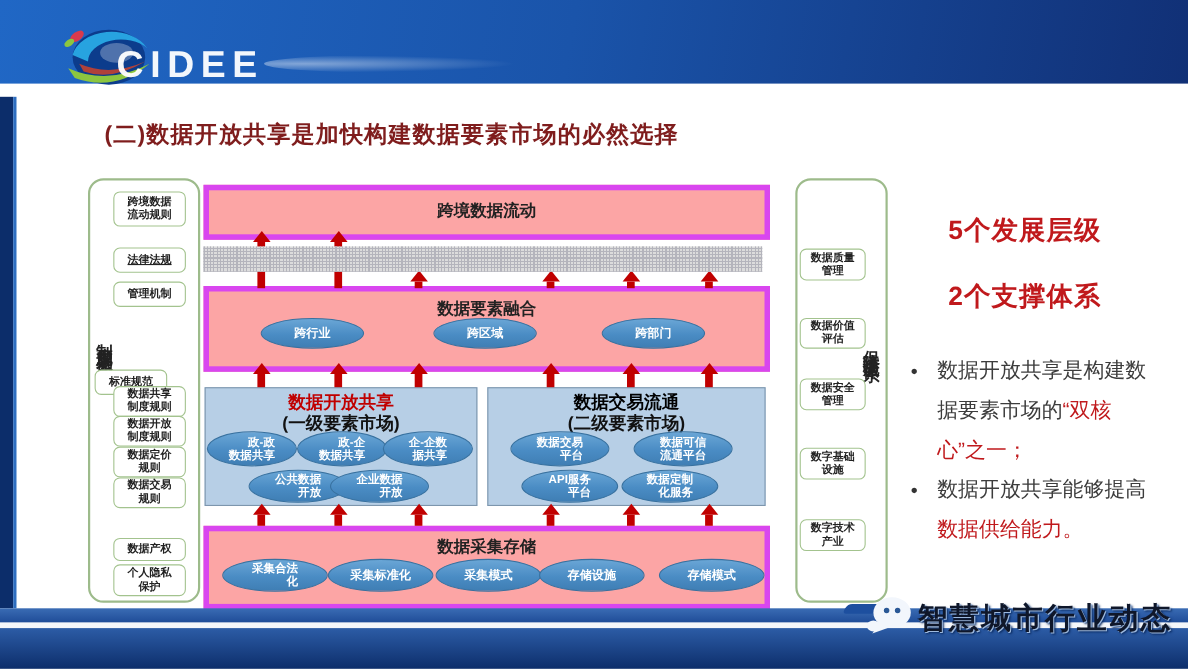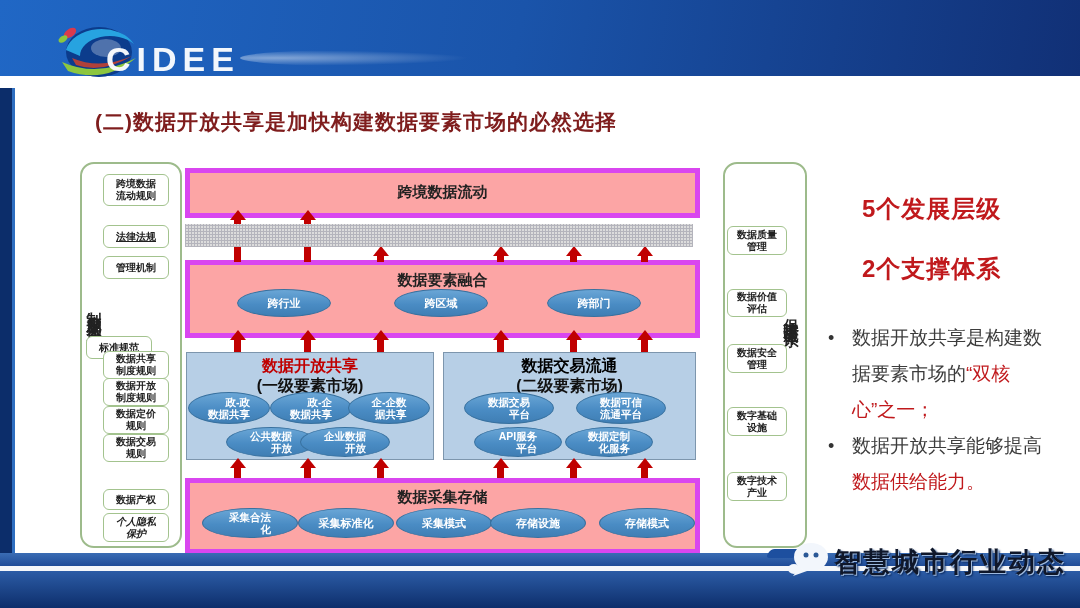--- a/index.html
+++ b/index.html
@@ -105,21 +105,21 @@
   <div class="item" style="left:86px;top:288px;width:64px;height:21px;margin-top:48px;">标准规范</div>
   <div class="item" style="left:103px;top:351px;width:64px;height:26px;">数据共享
 制度规则</div>
   <div class="item" style="left:103px;top:378px;width:64px;height:26px;">数据开放
 制度规则</div>
   <div class="item" style="left:103px;top:406px;width:64px;height:26px;">数据定价
 规则</div>
   <div class="item" style="left:103px;top:434px;width:64px;height:26px;">数据交易
 规则</div>
   <div class="item" style="left:103px;top:489px;width:64px;height:19px;">数据产权</div>
-  <div class="item" style="left:103px;top:513px;width:64px;height:27px;font-style:italic;">个人隐私
+  <div class="item" style="left:103px;top:513px;width:64px;height:27px;">个人隐私
 保护</div>
 
   <div class="side-frame" style="left:723px;top:162px;width:80px;height:382px;"></div>
   <div class="vlabel" style="left:781px;top:306px;">保障措施体系</div>
   <div class="item" style="left:727px;top:226px;width:58px;height:27px;">数据质量
 管理</div>
   <div class="item" style="left:727px;top:289px;width:58px;height:26px;">数据价值
 评估</div>
   <div class="item" style="left:727px;top:344px;width:58px;height:27px;">数据安全
 管理</div>

